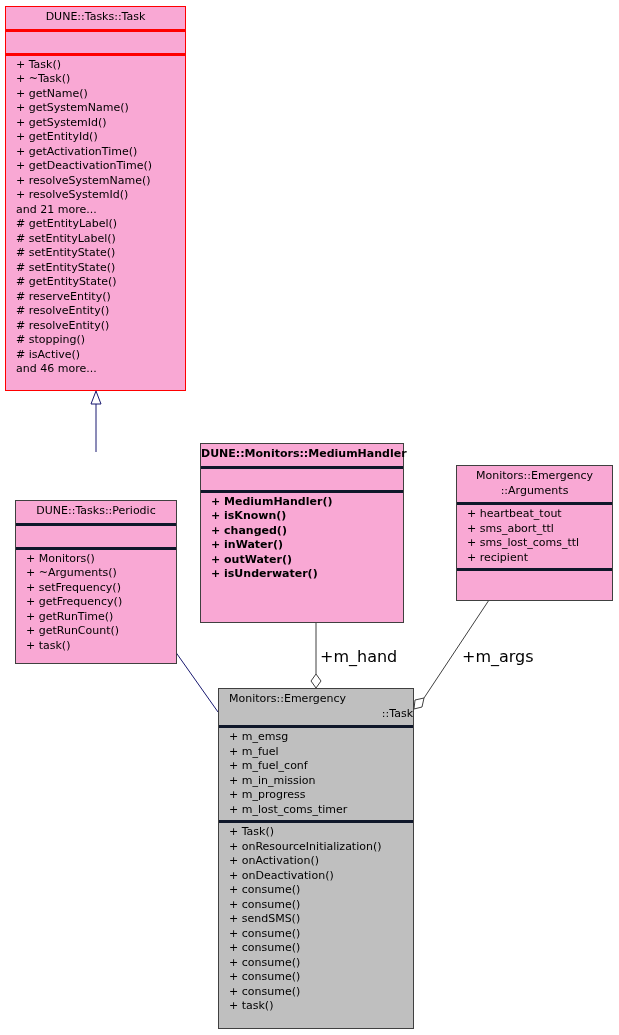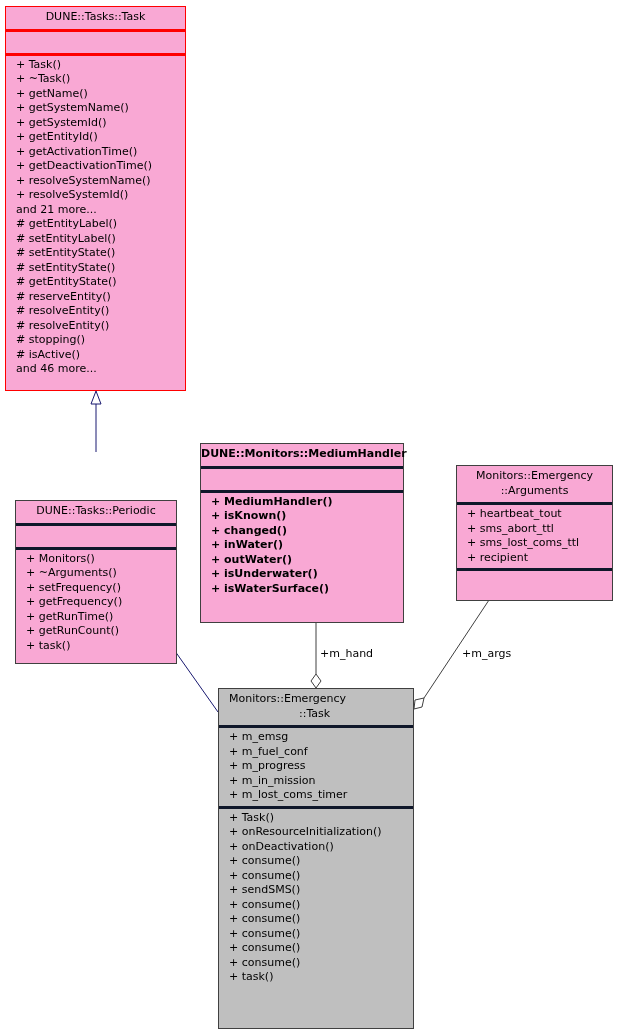--- a/index.html
+++ b/index.html
@@ -9,21 +9,21 @@
     .cls.red { border-color: #ff0000; }
     .cls.grey { background: #bfbfbf; border-color: #404040; }
     .sec { box-sizing: border-box; border-top: 3px solid #0f172a; padding: 2px 0 3px 10px; line-height: 14.5px; white-space: nowrap; }
     .cls.red .sec { border-top-color: #ff0000; }
     .sec:first-child { border-top: none; }
     .title { text-align: center; padding: 3px 0 4px 0; line-height: 14.5px; }
     .title.left { text-align: left; padding-left: 10px; }
     .line { display: block; }
     .empty { height: 24px; }
     svg.edges { position: absolute; left: 0; top: 0; }
-    .label { position: absolute; font-size: 11px; white-space: nowrap; }
+    .label { position: absolute; font-size: 16px; white-space: nowrap; }
   </style>
 </head>
 <body>
 
 <svg class="edges" width="619" height="1035">
 
   <line x1="96" y1="452" x2="96" y2="404" stroke="#191970" stroke-width="1"></line>
   <polygon points="96,391 91,404 101,404" fill="#fff" stroke="#191970" stroke-width="1"></polygon>
 
   <line x1="218" y1="712" x2="158" y2="627" stroke="#191970" stroke-width="1"></line>
@@ -85,53 +85,54 @@
 <div class="cls" style="left:200px; top:443px; width:204px; height:180px;font-weight:bold;">
   <div class="sec title">DUNE::Monitors::MediumHandler</div>
   <div class="sec empty"></div>
   <div class="sec">
       <span class="line">+ MediumHandler()</span>
       <span class="line">+ isKnown()</span>
       <span class="line">+ changed()</span>
       <span class="line">+ inWater()</span>
       <span class="line">+ outWater()</span>
       <span class="line">+ isUnderwater()</span>
-      <span class="line">+ isWaterSurface()</span>
     </div>
 </div>
 
 <div class="cls" style="left:456px; top:465px; width:157px; height:136px;">
   <div class="sec title">
     <span class="line">Monitors::Emergency</span>
     <span class="line">::Arguments</span>
   </div>
   <div class="sec">
       <span class="line">+ heartbeat_tout</span>
       <span class="line">+ sms_abort_ttl</span>
       <span class="line">+ sms_lost_coms_ttl</span>
       <span class="line">+ recipient</span>
     </div>
   <div class="sec empty"></div>
 </div>
 
 <div class="cls grey" style="left:218px; top:688px; width:196px; height:341px;">
   <div class="sec title left" style="padding-left:10px;">
     <span class="line">Monitors::Emergency</span>
-    <span class="line" style="padding-left:70px;">::Task</span>
+    <span class="line" style="padding-left:70px;text-align:right;">::Task</span>
   </div>
   <div class="sec">
       <span class="line">+ m_emsg</span>
+      <span class="line">+ m_fuel</span>
       <span class="line">+ m_fuel_conf</span>
+      <span class="line">+ m_in_mission</span>
       <span class="line">+ m_progress</span>
-      <span class="line">+ m_in_mission</span>
       <span class="line">+ m_lost_coms_timer</span>
     </div>
   <div class="sec">
       <span class="line">+ Task()</span>
       <span class="line">+ onResourceInitialization()</span>
+      <span class="line">+ onActivation()</span>
       <span class="line">+ onDeactivation()</span>
       <span class="line">+ consume()</span>
       <span class="line">+ consume()</span>
       <span class="line">+ sendSMS()</span>
       <span class="line">+ consume()</span>
       <span class="line">+ consume()</span>
       <span class="line">+ consume()</span>
       <span class="line">+ consume()</span>
       <span class="line">+ consume()</span>
       <span class="line">+ task()</span>

